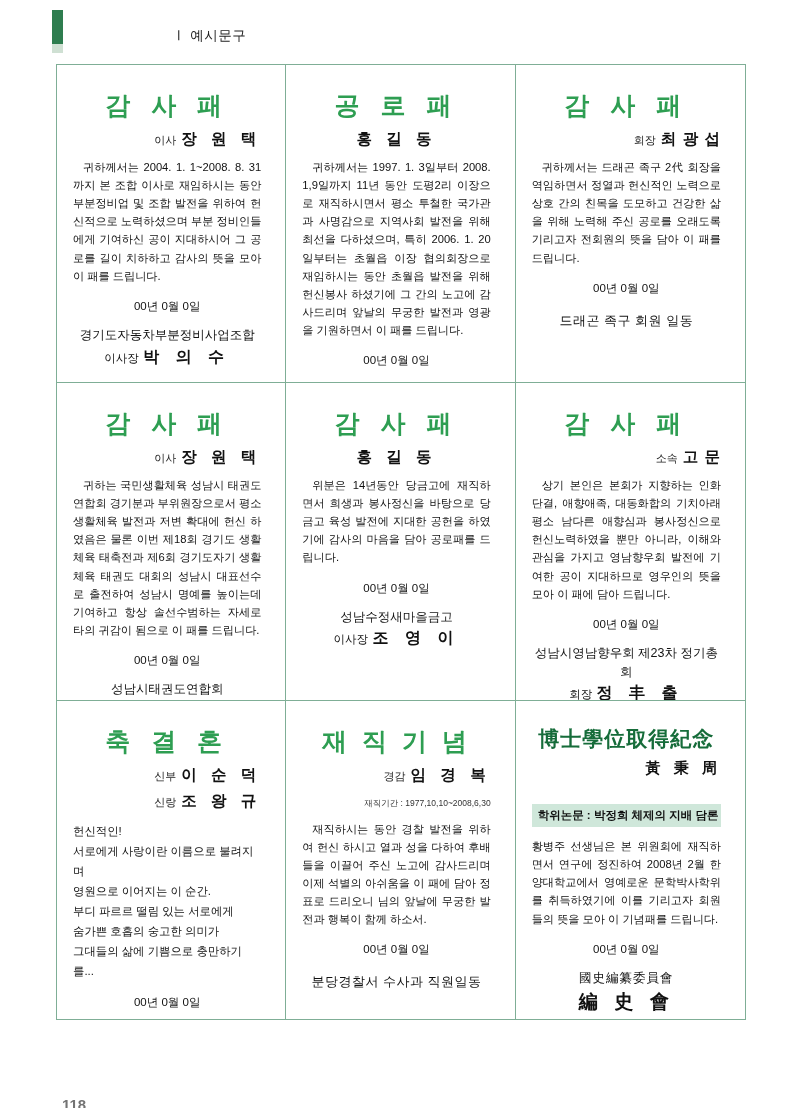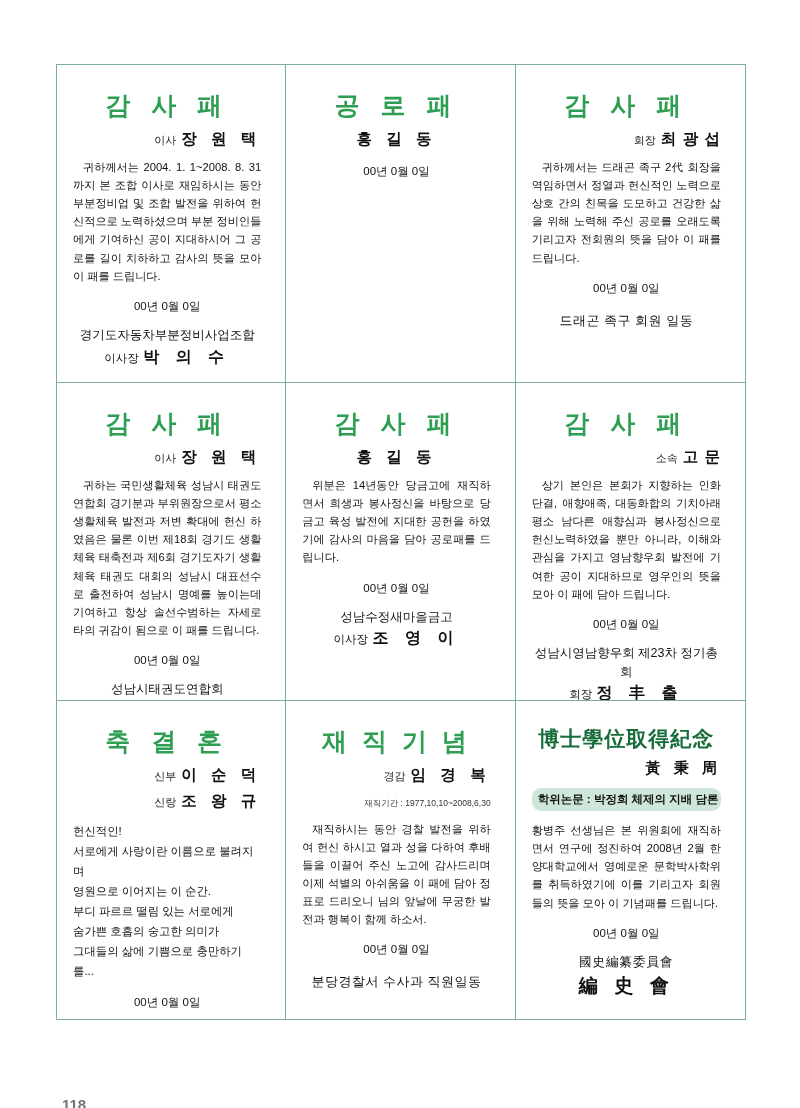--- a/index.html
+++ b/index.html
@@ -169,24 +169,23 @@
   }
 
   
   .thesis {
     display: block;
     background: #cfe7da;
     color: #111;
     font-size: 11.5px;
     font-weight: bold;
     padding: 4px 6px;
-    margin: 10px 0 10px 0;
+    margin: 26px 0 10px 0;
     text-align: center;
     white-space: nowrap;
-    border-radius: 9px;
   }
   .hanja-giver {
     font-family: "DejaVu Serif", "Liberation Serif", serif;
   }
   .hanja-giver .org { font-size: 12.5px; letter-spacing: 1px; }
   .hanja-giver .who {
     font-size: 19px;
     letter-spacing: 5px;
     font-weight: bold;
   }
@@ -207,20 +206,24 @@
     font-weight: bold;
     color: #737373;
     margin-top: 41px;
   }
 </style>
 </head>
 <body>
 
 <div class="page">
 
+  <div class="header">
+    <div class="header-bar"></div>
+    <div class="header-title">Ⅰ 예시문구</div>
+  </div>
 
   <div class="grid">
 
     <div class="cell">
       <div class="plaque-title">감 사 패</div>
       <div class="recipient">
         <span class="lbl">이사</span><span class="nm">장 원 택</span>
       </div>
       <div class="body-text indent">귀하께서는 2004. 1. 1~2008. 8. 31까지 본 조합 이사로 재임하시는 동안 부분정비업 및 조합 발전을 위하여 헌신적으로 노력하셨으며 부분 정비인들에게 기여하신 공이 지대하시어 그 공로를 길이 치하하고 감사의 뜻을 모아 이 패를 드립니다.</div>
       <div class="date-line">00년 0월 0일</div>
@@ -229,20 +232,21 @@
         <span class="role">이사장</span>
         <span class="who">박 의 수</span>
       </div>
     </div>
 
     <div class="cell">
       <div class="plaque-title">공 로 패</div>
       <div class="recipient center">
         <span class="nm">홍 길 동</span>
       </div>
+      <div class="body-text indent">귀하께서는 1997. 1. 3일부터 2008. 1,9일까지 11년 동안 도평2리 이장으로 재직하시면서 평소 투철한 국가관과 사명감으로 지역사회 발전을 위해 최선을 다하셨으며, 특히 2006. 1. 20일부터는 초월읍 이장 협의회장으로 재임하시는 동안 초월읍 발전을 위해 헌신봉사 하셨기에 그 간의 노고에 감사드리며 앞날의 무궁한 발전과 영광을 기원하면서 이 패를 드립니다.</div>
       <div class="date-line">00년 0월 0일</div>
       <div class="giver">
         
       </div>
     </div>
 
     <div class="cell">
       <div class="plaque-title">감 사 패</div>
       <div class="recipient">
         <span class="lbl">회장</span><span class="nm tight">최 광 섭</span>

